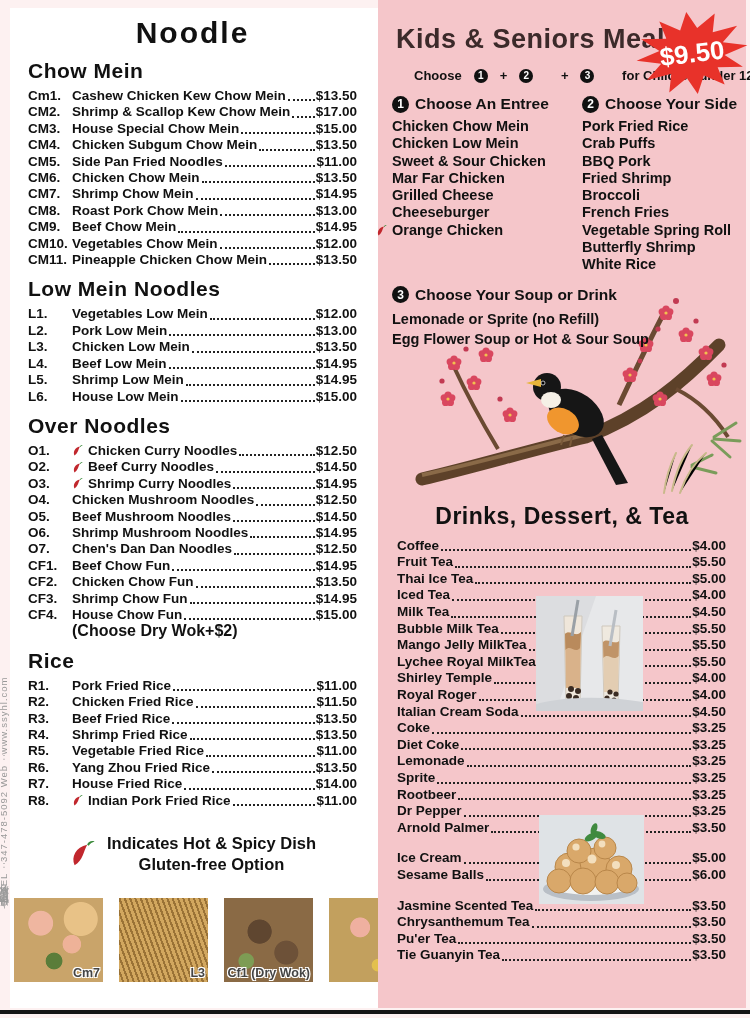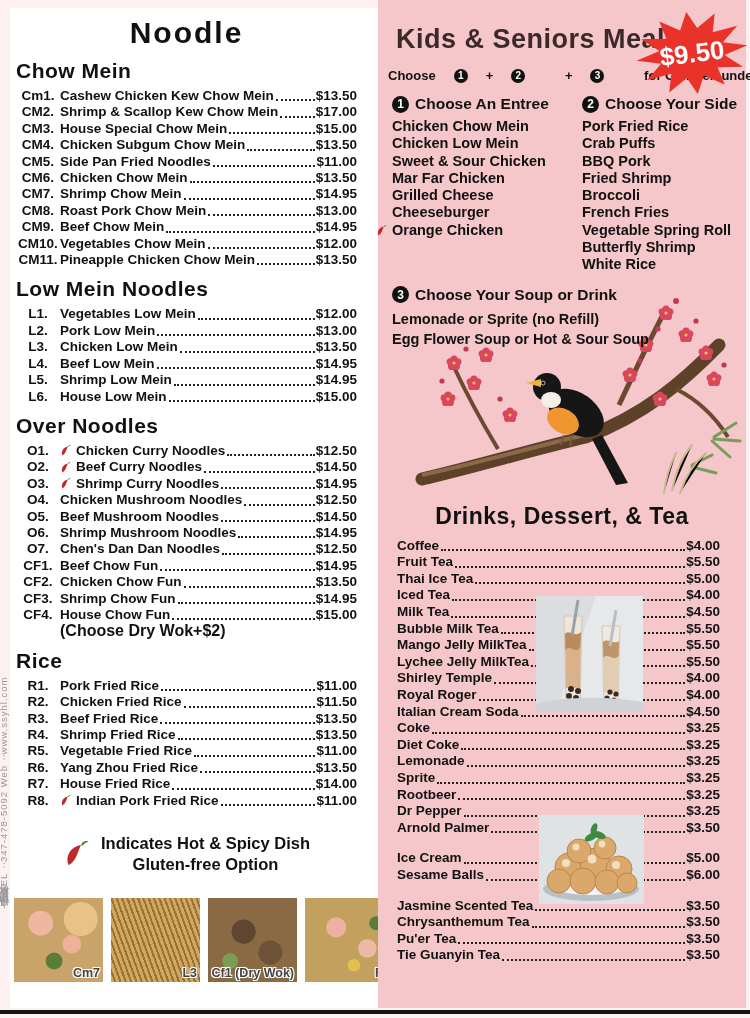--- a/index.html
+++ b/index.html
@@ -1,34 +1,34 @@
 <!DOCTYPE html>
 <html><head>
 <meta charset="utf-8">
 <style>
   html,body{margin:0;padding:0;background:#fff;}
   .page{position:relative;width:750px;height:1018px;background:#fdf1f1;overflow:hidden;
         font-family:"Liberation Sans",sans-serif;color:#111;}
   
   .left{position:absolute;left:10px;top:8px;width:368px;height:1000px;background:#fff;
-        box-sizing:border-box;padding:0 21px 0 6px;}
+        box-sizing:border-box;padding:0 21px 0 18px;}
   .noodle-title{font-size:30px;font-weight:bold;text-align:center;letter-spacing:2px;margin:8px 0 2px;}
   .sec-head{font-size:21px;font-weight:bold;letter-spacing:.5px;margin:9px 0 5px;}
   .mrow{display:flex;align-items:flex-end;font-size:13.5px;font-weight:bold;line-height:16.4px;}
-  .code{width:44px;flex:none;text-align:center;}
+  .code{width:44px;flex:none;}
   .nm{white-space:nowrap;display:flex;align-items:center;}
   .dots{flex:1;border-bottom:2px dotted #222;margin:0 1px 3px 2px;min-width:8px;}
   .price{flex:none;}
   .item-note{font-size:16px;font-weight:bold;line-height:16.4px;padding-left:44px;}
   .chili{width:13px;height:13px;flex:none;margin:0 3px 1px 0;display:inline-block;}
   .spicy-note{display:flex;align-items:center;justify-content:center;gap:8px;margin-top:24px;}
   .spicy-note .chili-big{width:30px;height:30px;}
   .spicy-note .txt{font-size:16.5px;font-weight:bold;text-align:center;line-height:21px;}
   
-  .photo-strip{position:absolute;left:2px;top:898px;width:372px;display:flex;gap:8px;padding-left:12px;}
+  .photo-strip{position:absolute;left:2px;top:898px;width:372px;display:flex;gap:16px;padding-left:12px;}
   .photo{width:89px;height:84px;position:relative;flex:none;}
   .p1{background:radial-gradient(circle at 30% 30%,#efb6a0 0 14%,transparent 15%),
       radial-gradient(circle at 65% 55%,#eeb298 0 12%,transparent 13%),
       radial-gradient(circle at 45% 75%,#5a7d3a 0 10%,transparent 11%),
       radial-gradient(circle at 75% 25%,#e8c287 0 18%,transparent 19%),#c9a46a;}
   .p2{background:repeating-linear-gradient(70deg,#d2a75f 0 3px,#9a7236 3px 5px),
       radial-gradient(circle at 30% 70%,#4f7a38 0 9%,transparent 10%),#b98f4e;}
   .p3{background:radial-gradient(circle at 40% 40%,#5f4630 0 16%,transparent 17%),
       radial-gradient(circle at 70% 65%,#6d5138 0 14%,transparent 15%),
       radial-gradient(circle at 25% 75%,#7d9c54 0 8%,transparent 9%),#8a6a45;}
@@ -39,36 +39,36 @@
   .plabel{position:absolute;right:3px;bottom:2px;font-size:12.5px;font-weight:bold;color:#444;
       text-shadow:-1px -1px 0 #fff,1px -1px 0 #fff,-1px 1px 0 #fff,1px 1px 0 #fff;white-space:nowrap;}
   .credit{position:absolute;left:-2px;top:535px;height:380px;width:14px;
       writing-mode:vertical-rl;transform:rotate(180deg);font-size:9.5px;color:#999;letter-spacing:1px;}
   
   .right{position:absolute;left:378px;top:0;width:368px;height:1008px;background:#f5c6ca;
          box-sizing:border-box;padding-top:10px;}
   .kids-head{position:relative;height:58px;}
   .kids-title{font-size:27px;font-weight:bold;color:#3c2a2a;padding:14px 0 0 18px;letter-spacing:.5px;}
   .burst{position:absolute;top:-2px;right:-4px;width:116px;height:90px;}
-  .kids-sub{display:flex;align-items:center;font-size:13px;font-weight:bold;padding-left:10px;gap:18px;white-space:nowrap;}
+  .kids-sub{display:flex;align-items:center;font-size:13px;font-weight:bold;padding-left:36px;gap:12px;white-space:nowrap;}
   .ncirc{display:inline-flex;width:14px;height:14px;border-radius:50%;background:#111;color:#fff;
          font-size:10px;align-items:center;justify-content:center;flex:none;font-weight:bold;}
   .ncirc.big{width:17px;height:17px;font-size:12px;}
   .cols{display:flex;padding:12px 0 0 14px;}
   .col1{width:190px;flex:none;}
   .col2{flex:1;}
   .chead{display:flex;align-items:center;gap:6px;font-size:15.5px;font-weight:bold;margin-bottom:5px;}
   .citem{position:relative;font-size:14.5px;font-weight:bold;line-height:17.3px;}
   .citem .chili{position:absolute;left:-16px;top:2px;}
   .soup{padding:12px 0 0 14px;position:relative;z-index:2;}
   .soup .line{font-size:14.5px;font-weight:bold;line-height:20px;}
   .bird-wrap{position:relative;height:152px;}
   .bird-wrap svg{position:absolute;top:-62px;right:2px;z-index:1;}
   .drinks-title{font-size:23px;font-weight:bold;text-align:center;margin:2px 0 8px;letter-spacing:.5px;}
-  .drinks{position:relative;padding:0 26px 0 19px;}
+  .drinks{position:relative;padding:0 20px 0 19px;}
   .drow{display:flex;align-items:flex-end;font-size:13.5px;font-weight:bold;line-height:16.6px;}
   .dgap{height:14px;}
   .photo-bubble{position:absolute;left:158px;top:58px;z-index:3;}
   .photo-sesame{position:absolute;left:161px;top:277px;z-index:3;}
   .bottom-line{position:absolute;left:0;right:0;bottom:4px;height:4px;background:#151515;z-index:5;}
 </style>
 </head>
 <body>
 
 <svg width="0" height="0" style="position:absolute">
@@ -691,21 +691,21 @@
             <span class="price">$5.50</span>
           </div>
 
           <div class="drow">
             <span class="nm">Mango Jelly MilkTea</span>
             <span class="dots"></span>
             <span class="price">$5.50</span>
           </div>
 
           <div class="drow">
-            <span class="nm">Lychee Jelly MilkTea</span>
+            <span class="nm">Lychee Royal MilkTea</span>
             <span class="dots"></span>
             <span class="price">$5.50</span>
           </div>
 
           <div class="drow">
             <span class="nm">Shirley Temple</span>
             <span class="dots"></span>
             <span class="price">$4.00</span>
           </div>
 

